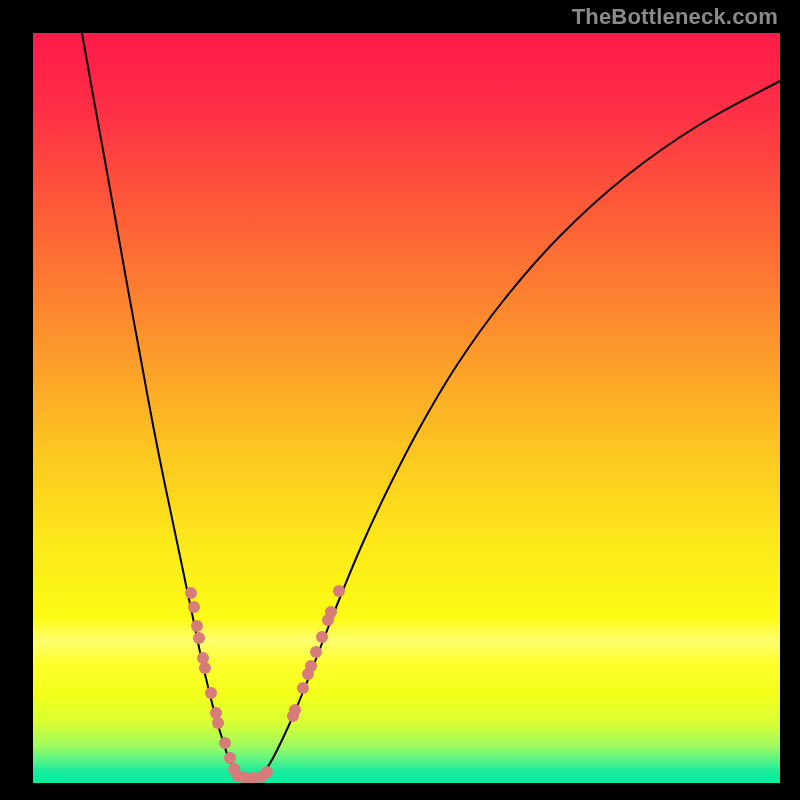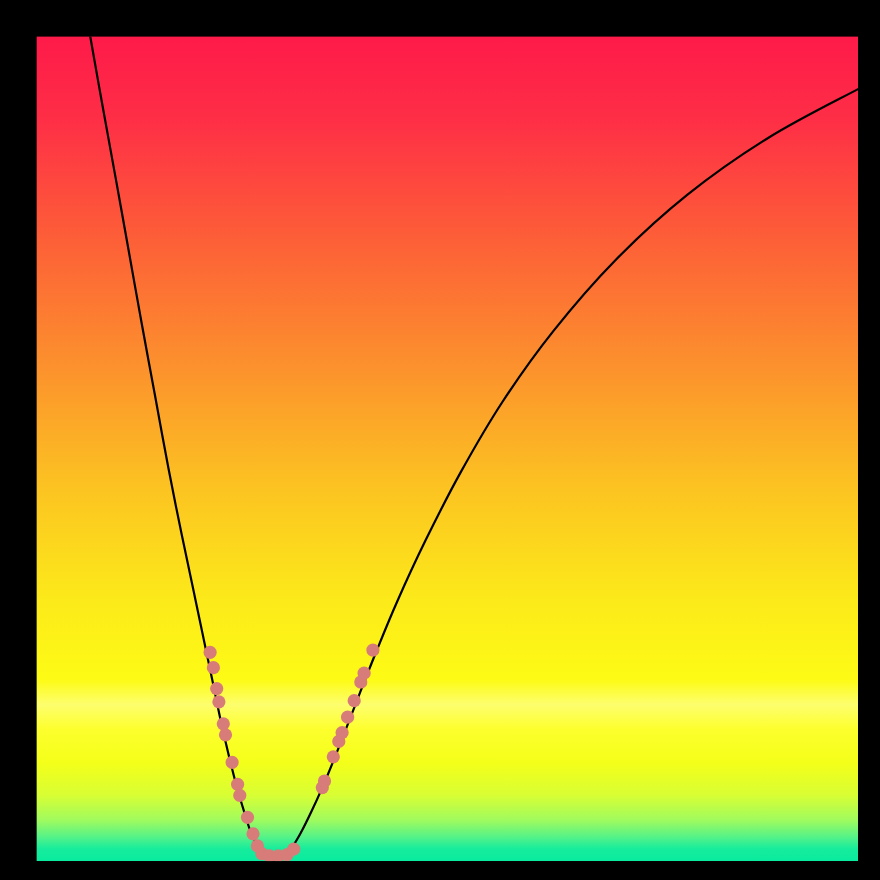--- a/index.html
+++ b/index.html
@@ -50,20 +50,21 @@
     top: 0;
   }
   .dot {
     fill: #d77c78;
   }
 </style>
 </head>
 <body>
 
 <div class="frame">
+  <div class="watermark">TheBottleneck.com</div>
   <div class="plot">
     <svg class="gradient" preserveAspectRatio="none" viewBox="0 0 100 100">
       <defs>
         <linearGradient id="bg-grad" x1="0" y1="0" x2="0" y2="1">
             <stop offset="0%" stop-color="#fe1a49"></stop>
             <stop offset="10%" stop-color="#fe2e46"></stop>
             <stop offset="25%" stop-color="#fd6037"></stop>
             <stop offset="40%" stop-color="#fc912d"></stop>
             <stop offset="55.00000000000001%" stop-color="#fcc421"></stop>
             <stop offset="68%" stop-color="#fce91a"></stop>

